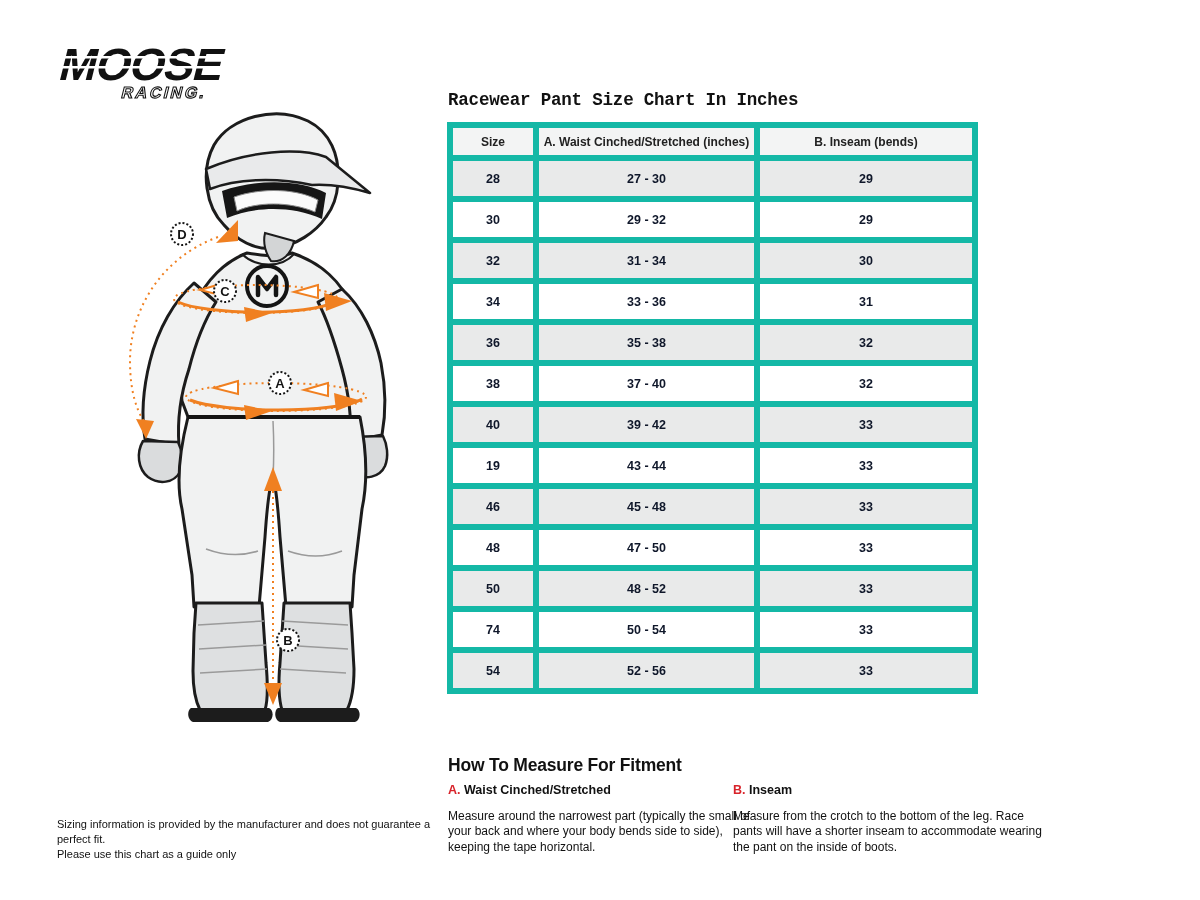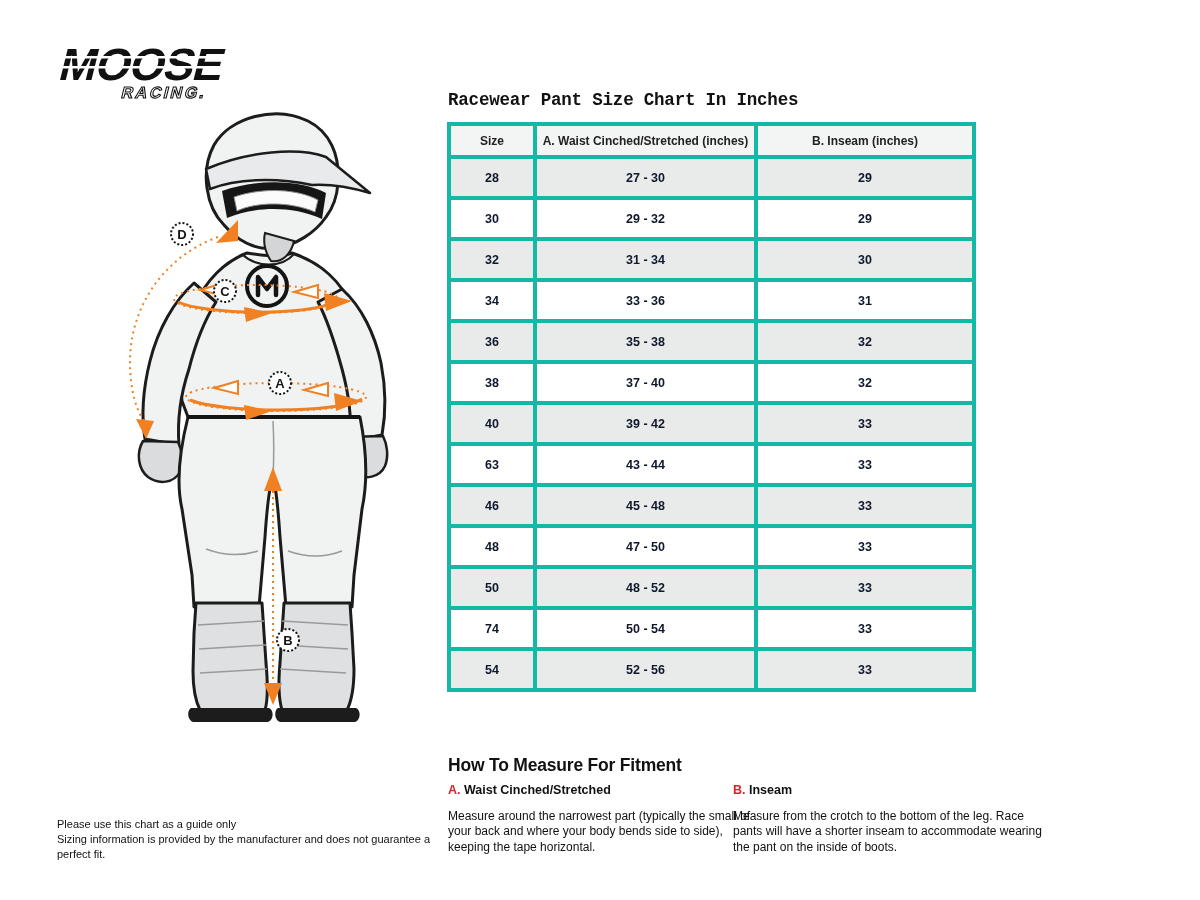--- a/index.html
+++ b/index.html
@@ -20,21 +20,21 @@
   .section-title {
     font-size:17.5px; font-weight:bold; letter-spacing:-0.2px; color:#111;
   }
   .chart-title { left:448px; top:90px;font-family:Liberation Mono, monospace; }
   .howto-title { left:448px; top:755px; }
 
   
   .table-wrap { left:447px; top:122px; width:525px; }
   table { border-collapse:collapse; width:525px; table-layout:fixed; }
   col.c-size { width:86px; } col.c-waist { width:221px; } col.c-inseam { width:218px; }
-  th, td { border:4px solid #14b8a6; text-align:center; vertical-align:middle; }
+  th, td { border:6px solid #14b8a6; text-align:center; vertical-align:middle; }
   th { height:33px; background:#f3f4f4; font-size:12px; font-weight:bold; color:#222; }
   td { height:41px; font-size:12.5px; font-weight:bold; color:#0f172a; background:#ffffff; }
   tbody tr:nth-child(odd) td { background:#e9eaea; }
 
   
   .measure-col { width:305px; font-size:12px; line-height:1.32; color:#111; }
   .measure-a { left:448px; top:782px; }
   .measure-b { left:733px; top:782px; width:310px; }
   .measure-head { font-weight:bold; font-size:12.5px; margin-bottom:10px; }
   .measure-key { color:#d8232a; font-weight:bold; }
@@ -149,21 +149,21 @@
   <table>
     <colgroup>
         <col class="c-size">
         <col class="c-waist">
         <col class="c-inseam">
       </colgroup>
     <thead>
       <tr id="thead-row">
           <th>Size</th>
           <th>A. Waist Cinched/Stretched (inches)</th>
-          <th>B. Inseam (inches)</th>
+          <th>B. Inseam (bends)</th>
         </tr>
     </thead>
     <tbody id="tbody">
         <tr>
           <td>28</td>
           <td>27 - 30</td>
           <td>29</td>
         </tr>
         <tr>
           <td>30</td>
@@ -189,21 +189,21 @@
           <td>38</td>
           <td>37 - 40</td>
           <td>32</td>
         </tr>
         <tr>
           <td>40</td>
           <td>39 - 42</td>
           <td>33</td>
         </tr>
         <tr>
-          <td>63</td>
+          <td>19</td>
           <td>43 - 44</td>
           <td>33</td>
         </tr>
         <tr>
           <td>46</td>
           <td>45 - 48</td>
           <td>33</td>
         </tr>
         <tr>
           <td>48</td>
@@ -241,15 +241,15 @@
 
 <div class="abs measure-col measure-b">
   <div class="measure-head">
     <span class="measure-key">B.</span>
     <span>Inseam</span>
   </div>
   <div>Measure from the crotch to the bottom of the leg. Race pants will have a shorter inseam to accommodate wearing the pant on the inside of boots.</div>
 </div>
 
 <div class="abs footer-note">
+  <div>Sizing information is provided by the manufacturer and does not guarantee a perfect fit.</div>
   <div>Please use this chart as a guide only</div>
-  <div>Sizing information is provided by the manufacturer and does not guarantee a perfect fit.</div>
 </div>
 
 </body></html>

